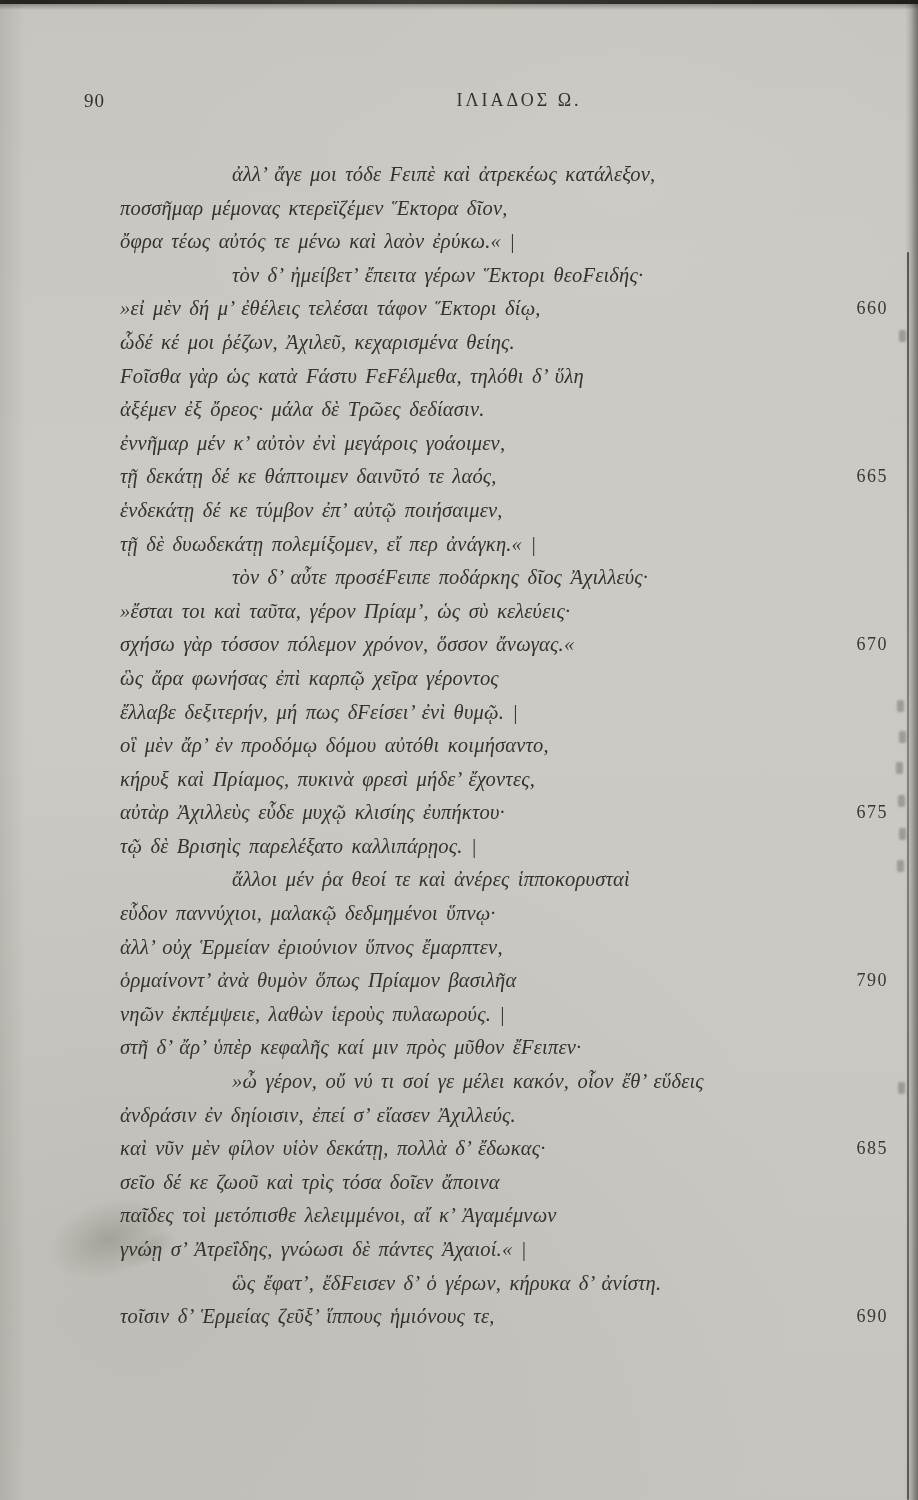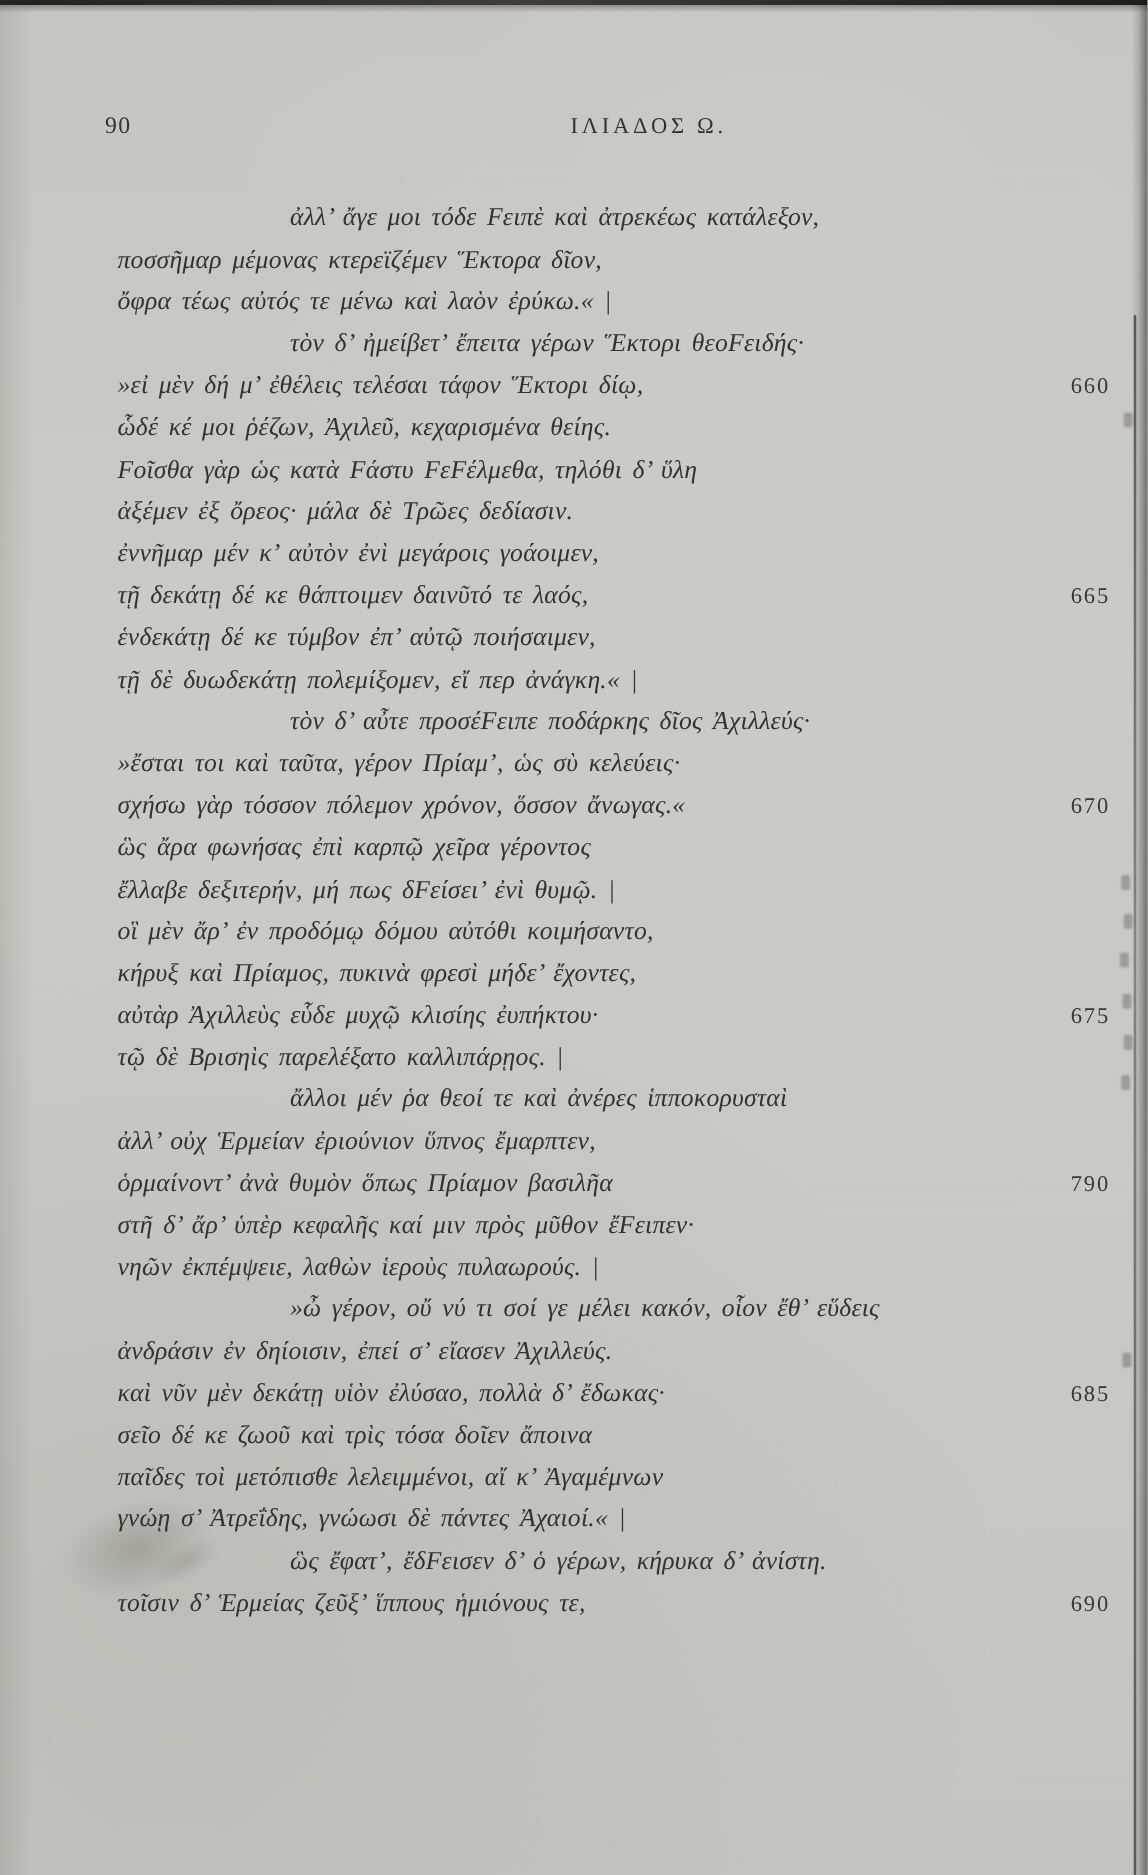--- a/index.html
+++ b/index.html
@@ -74,21 +74,21 @@
   
   .verse-block {
     position: absolute; top: 158px; left: 0; width: 900px;
   }
   .verse-line {
     box-sizing: border-box;
     position: relative;
     width: 918px;
     height: 33.6px;
     line-height: 33.6px;
-    padding-left: 94px;
+    padding-left: 120px;
     white-space: nowrap;
     font-size: 20.5px;
     font-style: italic;
     word-spacing: 3px;
     letter-spacing: 0.2px;
   }
   .verse-line.indent { padding-left: 232px; }
   .line-number {
     position: absolute;
     right: 30px; top: 0;
@@ -141,27 +141,28 @@
       <div class="verse-line indent"><span class="verse-text">τὸν δ’ αὖτε προσέFειπε ποδάρκης δῖος Ἀχιλλεύς·</span></div>
       <div class="verse-line"><span class="verse-text">»ἔσται τοι καὶ ταῦτα, γέρον Πρίαμ’, ὡς σὺ κελεύεις·</span></div>
       <div class="verse-line"><span class="verse-text">σχήσω γὰρ τόσσον πόλεμον χρόνον, ὅσσον ἄνωγας.«</span><span class="line-number">670</span></div>
       <div class="verse-line"><span class="verse-text">ὣς ἄρα φωνήσας ἐπὶ καρπῷ χεῖρα γέροντος</span></div>
       <div class="verse-line"><span class="verse-text">ἔλλαβε δεξιτερήν, μή πως δFείσει’ ἐνὶ θυμῷ. |</span></div>
       <div class="verse-line"><span class="verse-text">οἳ μὲν ἄρ’ ἐν προδόμῳ δόμου αὐτόθι κοιμήσαντο,</span></div>
       <div class="verse-line"><span class="verse-text">κήρυξ καὶ Πρίαμος, πυκινὰ φρεσὶ μήδε’ ἔχοντες,</span></div>
       <div class="verse-line"><span class="verse-text">αὐτὰρ Ἀχιλλεὺς εὗδε μυχῷ κλισίης ἐυπήκτου·</span><span class="line-number">675</span></div>
       <div class="verse-line"><span class="verse-text">τῷ δὲ Βρισηὶς παρελέξατο καλλιπάρῃος. |</span></div>
       <div class="verse-line indent"><span class="verse-text">ἄλλοι μέν ῥα θεοί τε καὶ ἀνέρες ἱπποκορυσταὶ</span></div>
+      <div class="verse-line"><span class="verse-text">εὗδον παννύχιοι, μαλακῷ δεδμημένοι ὕπνῳ·</span></div>
       <div class="verse-line"><span class="verse-text">ἀλλ’ οὐχ Ἑρμείαν ἐριούνιον ὕπνος ἔμαρπτεν,</span></div>
       <div class="verse-line"><span class="verse-text">ὁρμαίνοντ’ ἀνὰ θυμὸν ὅπως Πρίαμον βασιλῆα</span><span class="line-number">790</span></div>
+      <div class="verse-line"><span class="verse-text">νηῶν ἐκπέμψειε, λαθὼν ἱεροὺς πυλαωρούς. |</span></div>
       <div class="verse-line"><span class="verse-text">στῆ δ’ ἄρ’ ὑπὲρ κεφαλῆς καί μιν πρὸς μῦθον ἔFειπεν·</span></div>
-      <div class="verse-line"><span class="verse-text">νηῶν ἐκπέμψειε, λαθὼν ἱεροὺς πυλαωρούς. |</span></div>
       <div class="verse-line indent"><span class="verse-text">»ὦ γέρον, οὔ νύ τι σοί γε μέλει κακόν, οἷον ἔθ’ εὕδεις</span></div>
       <div class="verse-line"><span class="verse-text">ἀνδράσιν ἐν δηίοισιν, ἐπεί σ’ εἴασεν Ἀχιλλεύς.</span></div>
-      <div class="verse-line"><span class="verse-text">καὶ νῦν μὲν δεκάτῃ υἱὸν ἐλύσαο, πολλὰ δ’ ἔδωκας·</span><span class="line-number">685</span></div>
+      <div class="verse-line"><span class="verse-text">καὶ νῦν μὲν φίλον υἱὸν δεκάτῃ, πολλὰ δ’ ἔδωκας·</span><span class="line-number">685</span></div>
       <div class="verse-line"><span class="verse-text">σεῖο δέ κε ζωοῦ καὶ τρὶς τόσα δοῖεν ἄποινα</span></div>
       <div class="verse-line"><span class="verse-text">παῖδες τοὶ μετόπισθε λελειμμένοι, αἴ κ’ Ἀγαμέμνων</span></div>
       <div class="verse-line"><span class="verse-text">γνώῃ σ’ Ἀτρεΐδης, γνώωσι δὲ πάντες Ἀχαιοί.« |</span></div>
       <div class="verse-line indent"><span class="verse-text">ὣς ἔφατ’, ἔδFεισεν δ’ ὁ γέρων, κήρυκα δ’ ἀνίστη.</span></div>
       <div class="verse-line"><span class="verse-text">τοῖσιν δ’ Ἑρμείας ζεῦξ’ ἵππους ἡμιόνους τε,</span><span class="line-number">690</span></div>
     </div>
 
 </div>
 
 </body></html>

